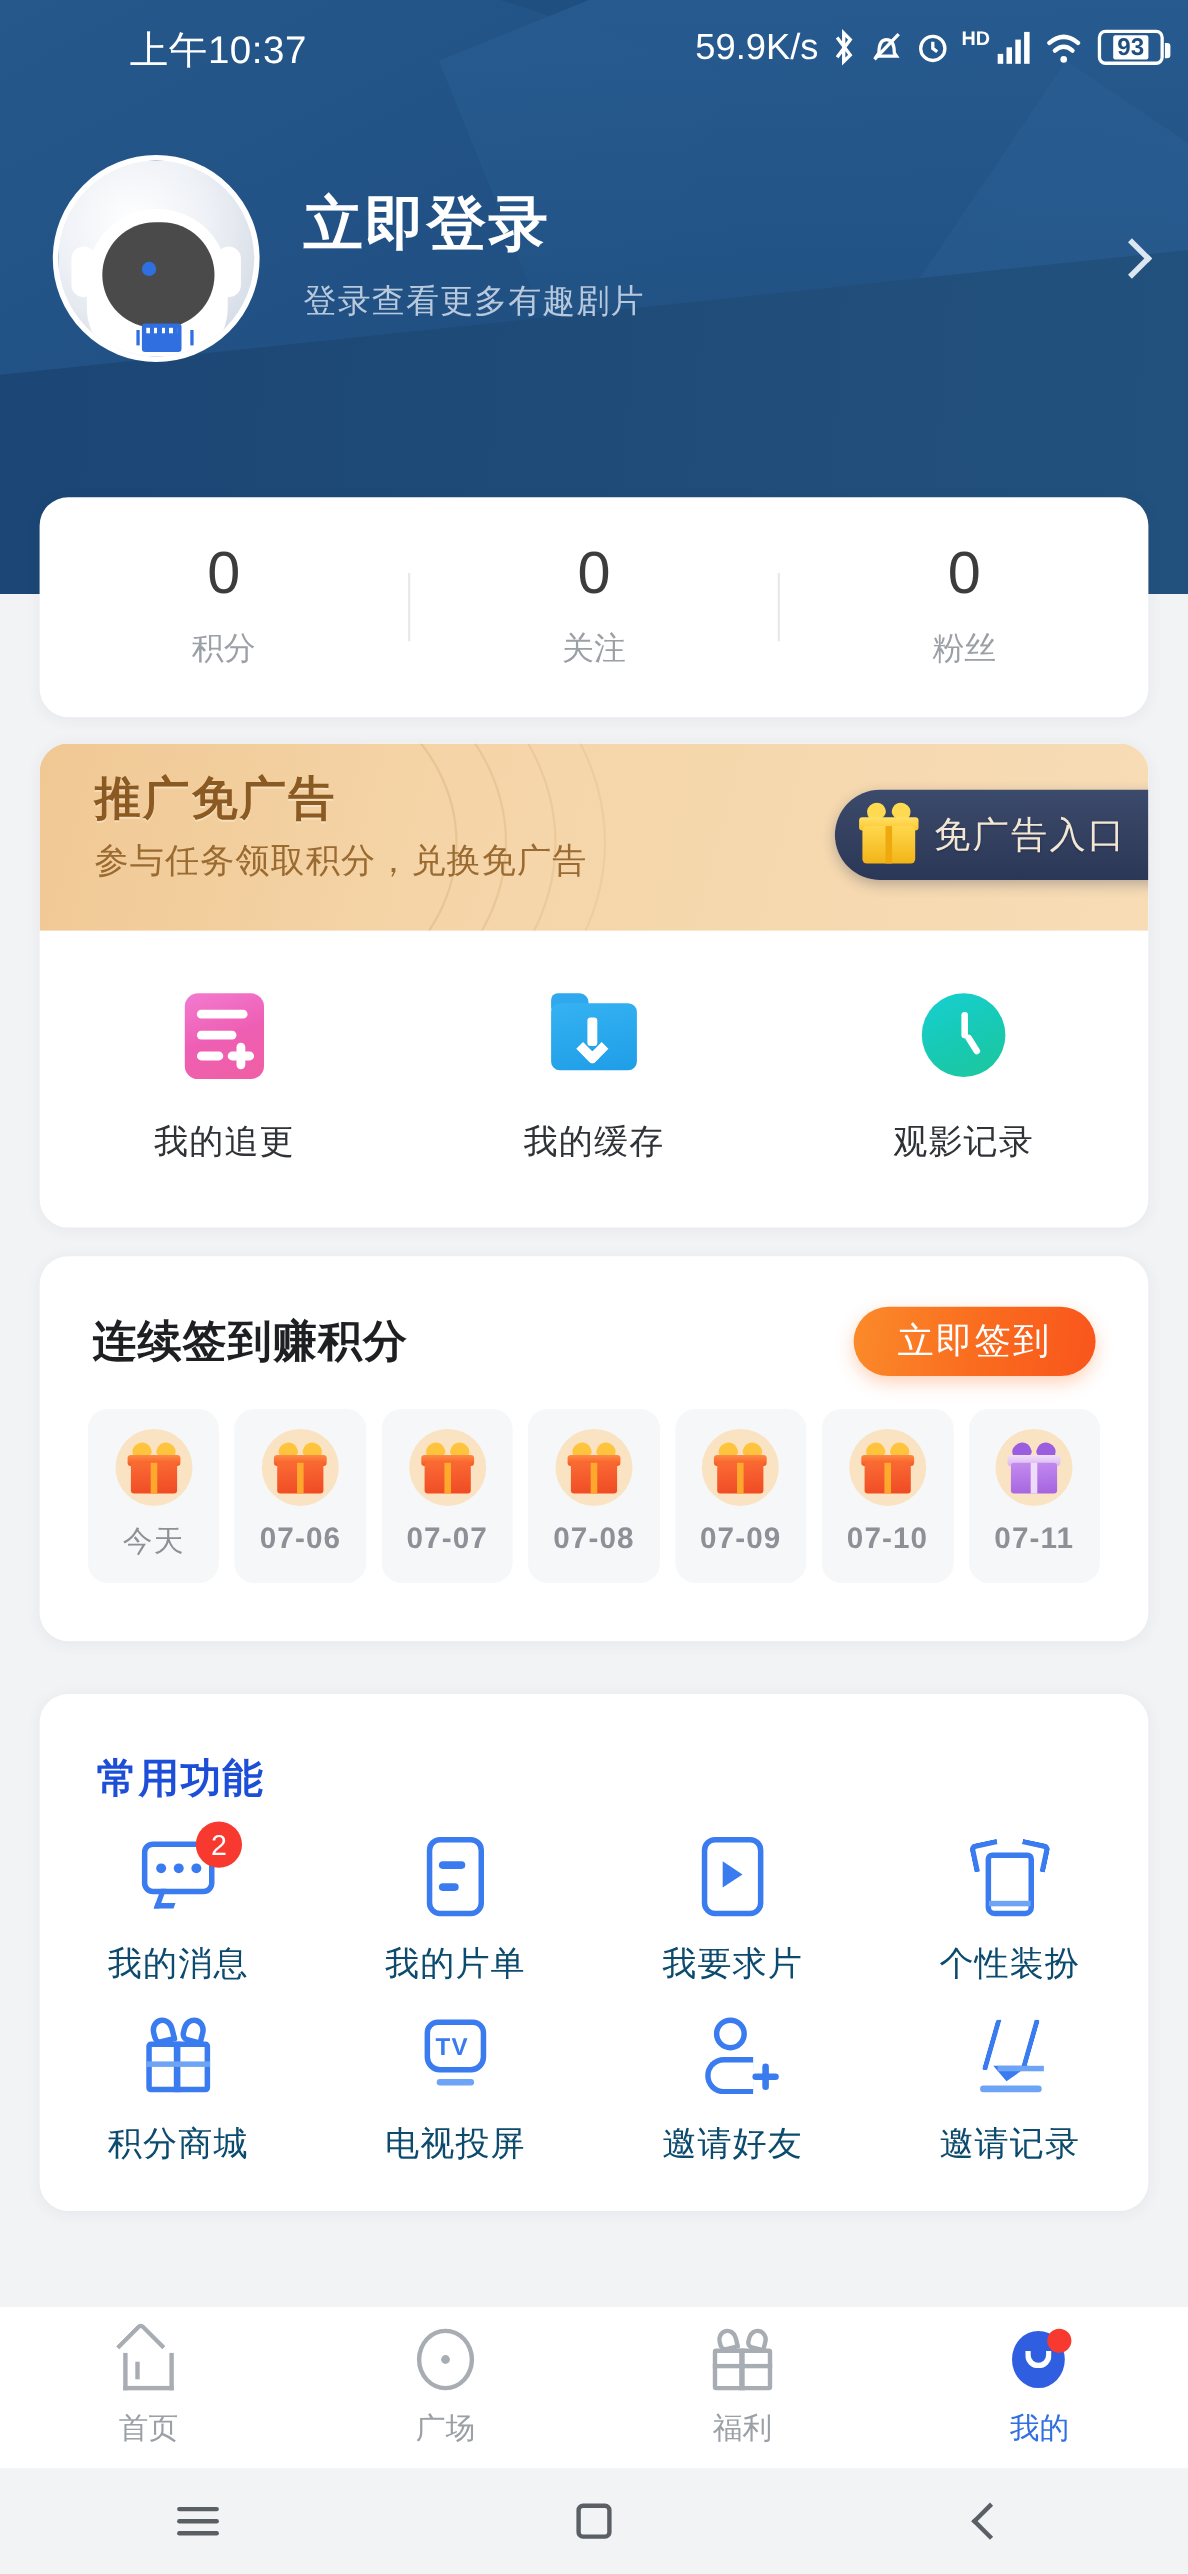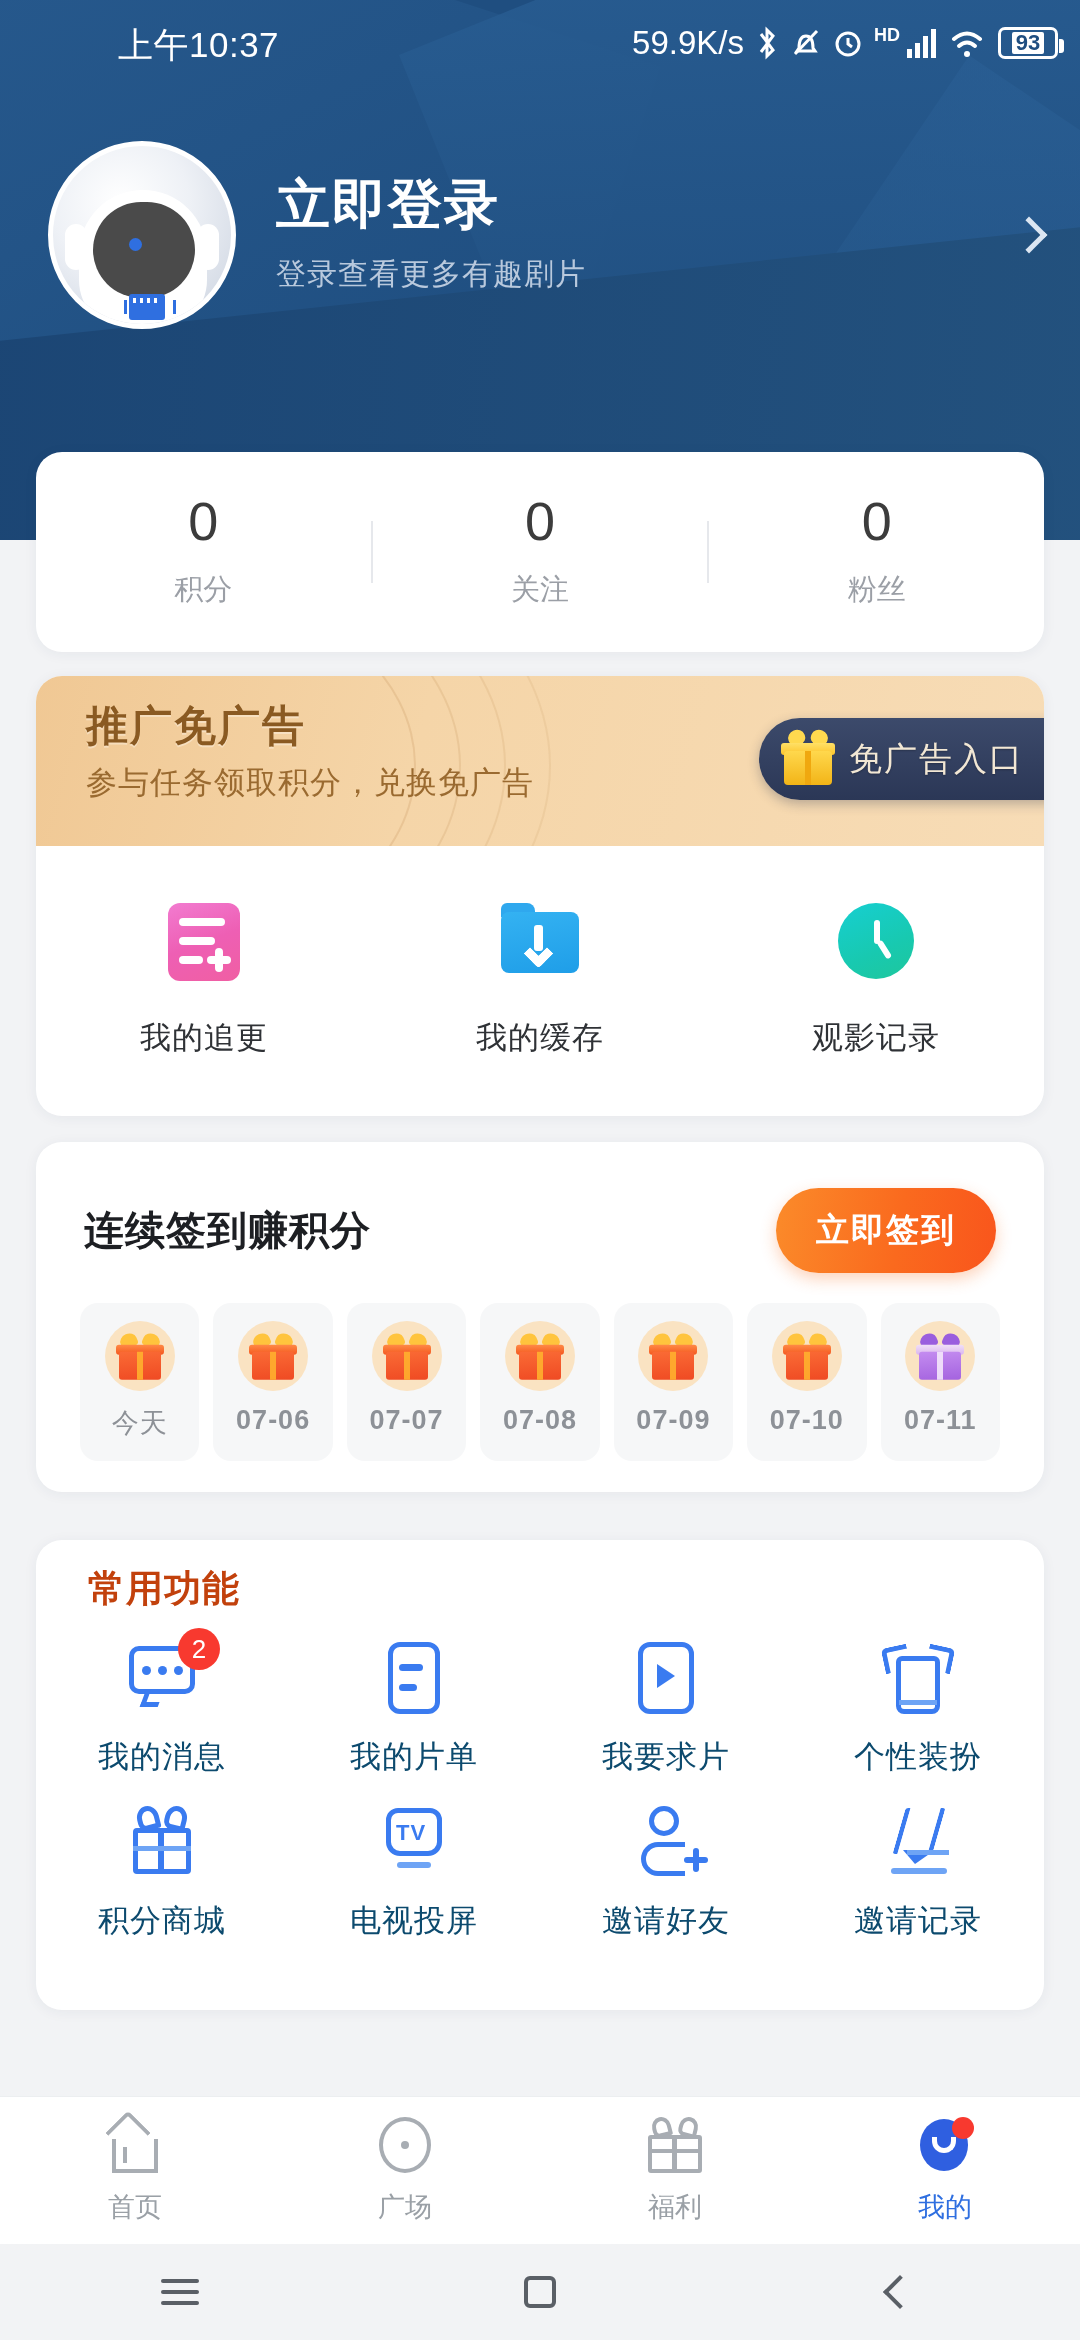--- a/index.html
+++ b/index.html
@@ -280,22 +280,22 @@
 
   
   .sign{ top:1142px; height:350px; }
   .sign-head{
     display:flex; align-items:center; justify-content:space-between;
     padding:46px 48px 0 48px;
   }
   .sign-title{ font-size:40px; color:#1d1f23; font-weight:700; letter-spacing:1px; }
   .sign-btn{
     background:linear-gradient(100deg,#fb8b2a 0%,#fa6a1e 55%,#f9551c 100%);
-    color:#fff; font-size:33px; font-weight:700; letter-spacing:2px;
-    padding:20px 40px; border-radius:44px;
+    color:#fff; font-size:33px; font-weight:400; letter-spacing:2px;
+    padding:9px 40px; border-radius:44px;
     box-shadow:0 6px 16px rgba(250,110,30,.30);
   }
   .days{
     display:flex; gap:14px; padding:30px 44px 0 44px;
   }
   .day{
     flex:1 1 0; background:#f6f7f8; border-radius:18px;
     display:flex; flex-direction:column; align-items:center;
     padding:18px 0 20px 0;
   }
@@ -324,22 +324,22 @@
   .gbox.purple .bx{ background:linear-gradient(175deg,#c48cf0 0%,#a463df 100%); }
   .gbox.purple .lid{ background:linear-gradient(180deg,#f1dff8 0%,#d9b6ef 100%); }
   .gbox.purple .bw1,.gbox.purple .bw2{ background:#9a5ede; }
   .gbox.purple .rb{ background:#f4e7fb; }
   .day-lab{ font-size:27px; color:#8d9197; font-weight:700; margin-top:14px; letter-spacing:1px; }
   .day.today .day-lab{ font-weight:400; color:#8d9197; }
 
   
   .funcs{ top:1540px; height:470px; }
   .funcs-title{
-    font-size:37px; color:#c2410c; font-weight:700; letter-spacing:1px;
-    padding:24px 0 0 52px;
+    font-size:37px; color:#1d4ed8; font-weight:700; letter-spacing:1px;
+    padding:52px 0 0 52px;
   }
   .frow{ display:flex; margin-top:28px; }
   .fitem{ flex:1 1 0; display:flex; flex-direction:column; align-items:center; position:relative; }
   .ficon{ width:72px; height:72px; position:relative; }
   .flabel{ font-size:31px; color:#0c4a6e; margin-top:22px; letter-spacing:1px; }
   .badge{
     position:absolute; left:52px; top:-14px; min-width:42px; height:42px;
     background:#f8392f; color:#fff; border-radius:21px;
     font-size:26px; display:flex; align-items:center; justify-content:center;
     padding:0 10px; z-index:3;

